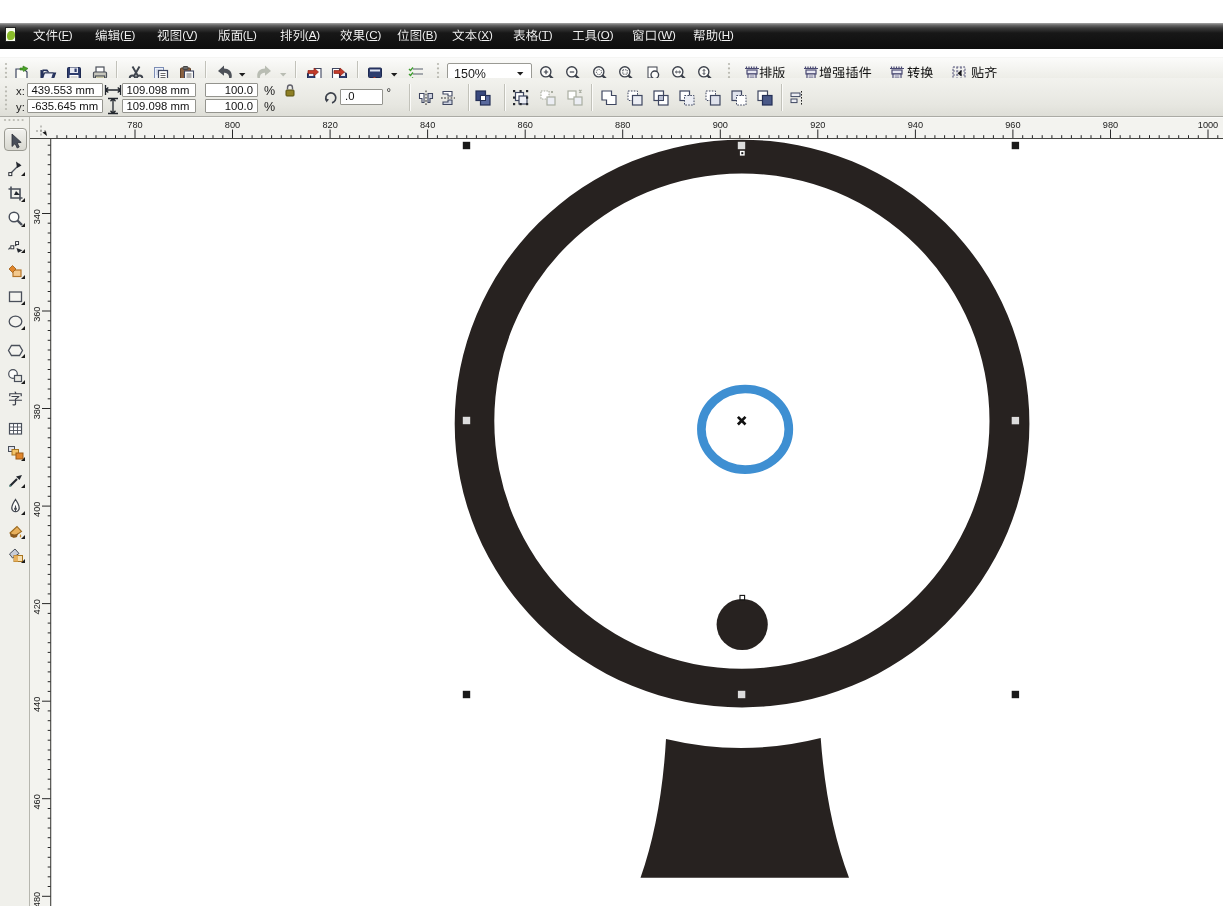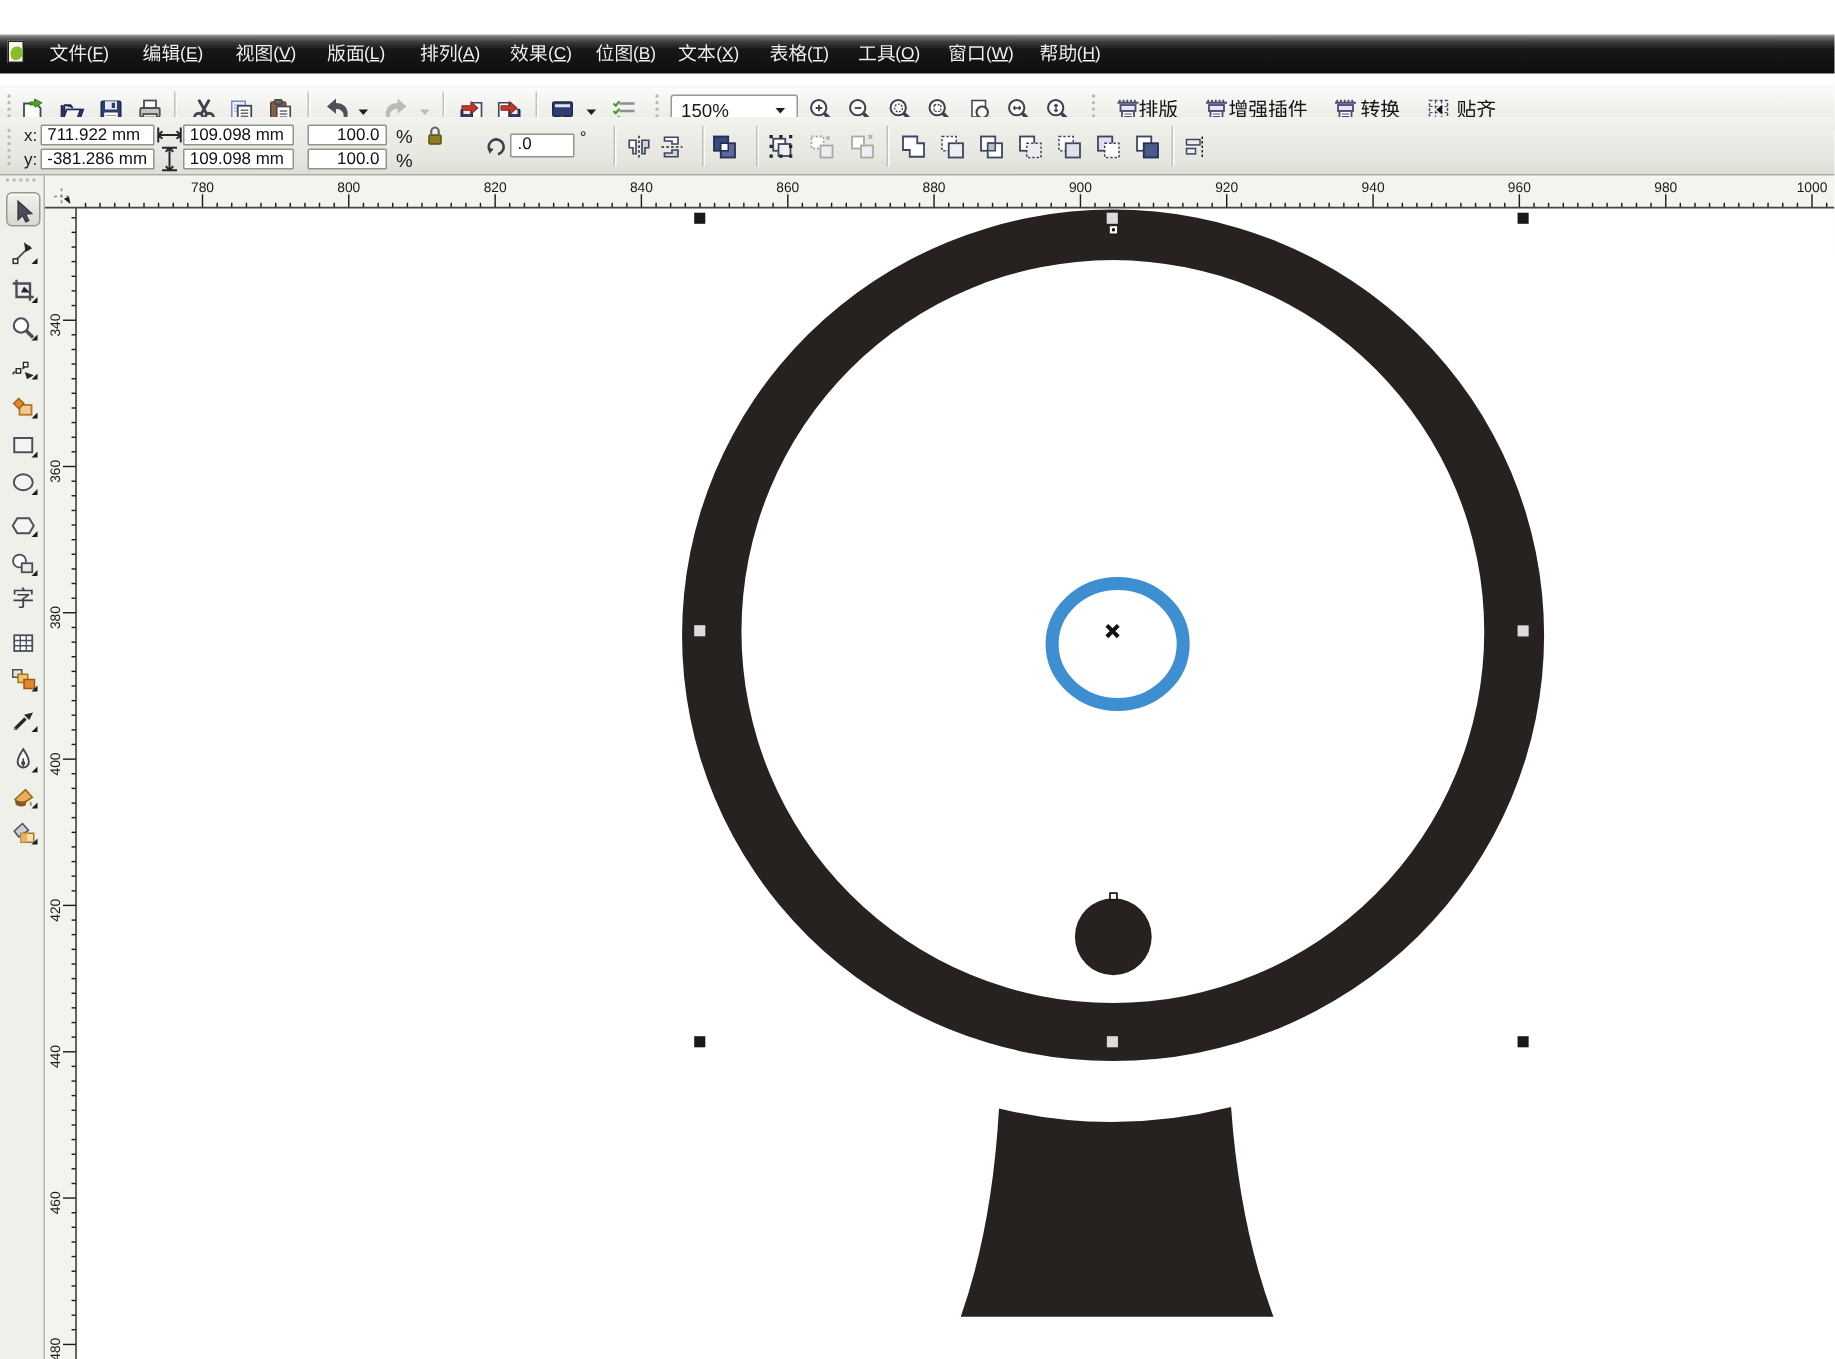--- a/index.html
+++ b/index.html
@@ -739,22 +739,22 @@
       <svg class="ic" style="left:3.5px;top:7px" width="5" height="28.400000000000002">
         <circle cx="2" cy="2.0" r="1.1" fill="#b9b9b1"></circle>
         <circle cx="2" cy="6.4" r="1.1" fill="#b9b9b1"></circle>
         <circle cx="2" cy="10.8" r="1.1" fill="#b9b9b1"></circle>
         <circle cx="2" cy="15.200000000000001" r="1.1" fill="#b9b9b1"></circle>
         <circle cx="2" cy="19.6" r="1.1" fill="#b9b9b1"></circle>
         <circle cx="2" cy="24.0" r="1.1" fill="#b9b9b1"></circle>
       </svg>
       <div class="lbl" style="left:16px;top:6.5px">x:</div>
       <div class="lbl" style="left:16px;top:22.5px">y:</div>
-      <div class="fld" style="left:26.5px;top:4.5px;width:76px;height:14.5px">711.922 mm</div>
-      <div class="fld" style="left:26.5px;top:20.5px;width:76px;height:14.5px">-381.286 mm</div>
+      <div class="fld" style="left:26.5px;top:4.5px;width:76px;height:14.5px">439.553 mm</div>
+      <div class="fld" style="left:26.5px;top:20.5px;width:76px;height:14.5px">-635.645 mm</div>
       <svg class="ic" style="left:104.0px;top:2.5px" width="18" height="18" viewBox="0 0 18 18">
         <path d="M1.5 9 h15 M1.5 9 l2.8 -2.5 M1.5 9 l2.8 2.5 M16.5 9 l-2.8 -2.5 M16.5 9 l-2.8 2.5 M1.5 4 v10 M16.5 4 v10" stroke="#23272e" stroke-width="1.3" fill="none"></path>
       </svg>
       <svg class="ic" style="left:104.0px;top:18.5px" width="18" height="18" viewBox="0 0 18 18">
         <path d="M9 1.5 v15 M9 1.5 l-2.5 2.8 M9 1.5 l2.5 2.8 M9 16.5 l-2.5 -2.8 M9 16.5 l2.5 -2.8 M4 1.5 h10 M4 16.5 h10" stroke="#23272e" stroke-width="1.3" fill="none"></path>
       </svg>
       <div class="fld" style="left:121.5px;top:4.5px;width:74px;height:14.5px">109.098 mm</div>
       <div class="fld" style="left:121.5px;top:20.5px;width:74px;height:14.5px">109.098 mm</div>
       <div class="fld" style="left:205px;top:4.5px;width:53px;height:14.5px;text-align:right;padding-right:4px">100.0</div>
       <div class="fld" style="left:205px;top:20.5px;width:53px;height:14.5px;text-align:right;padding-right:4px">100.0</div>

